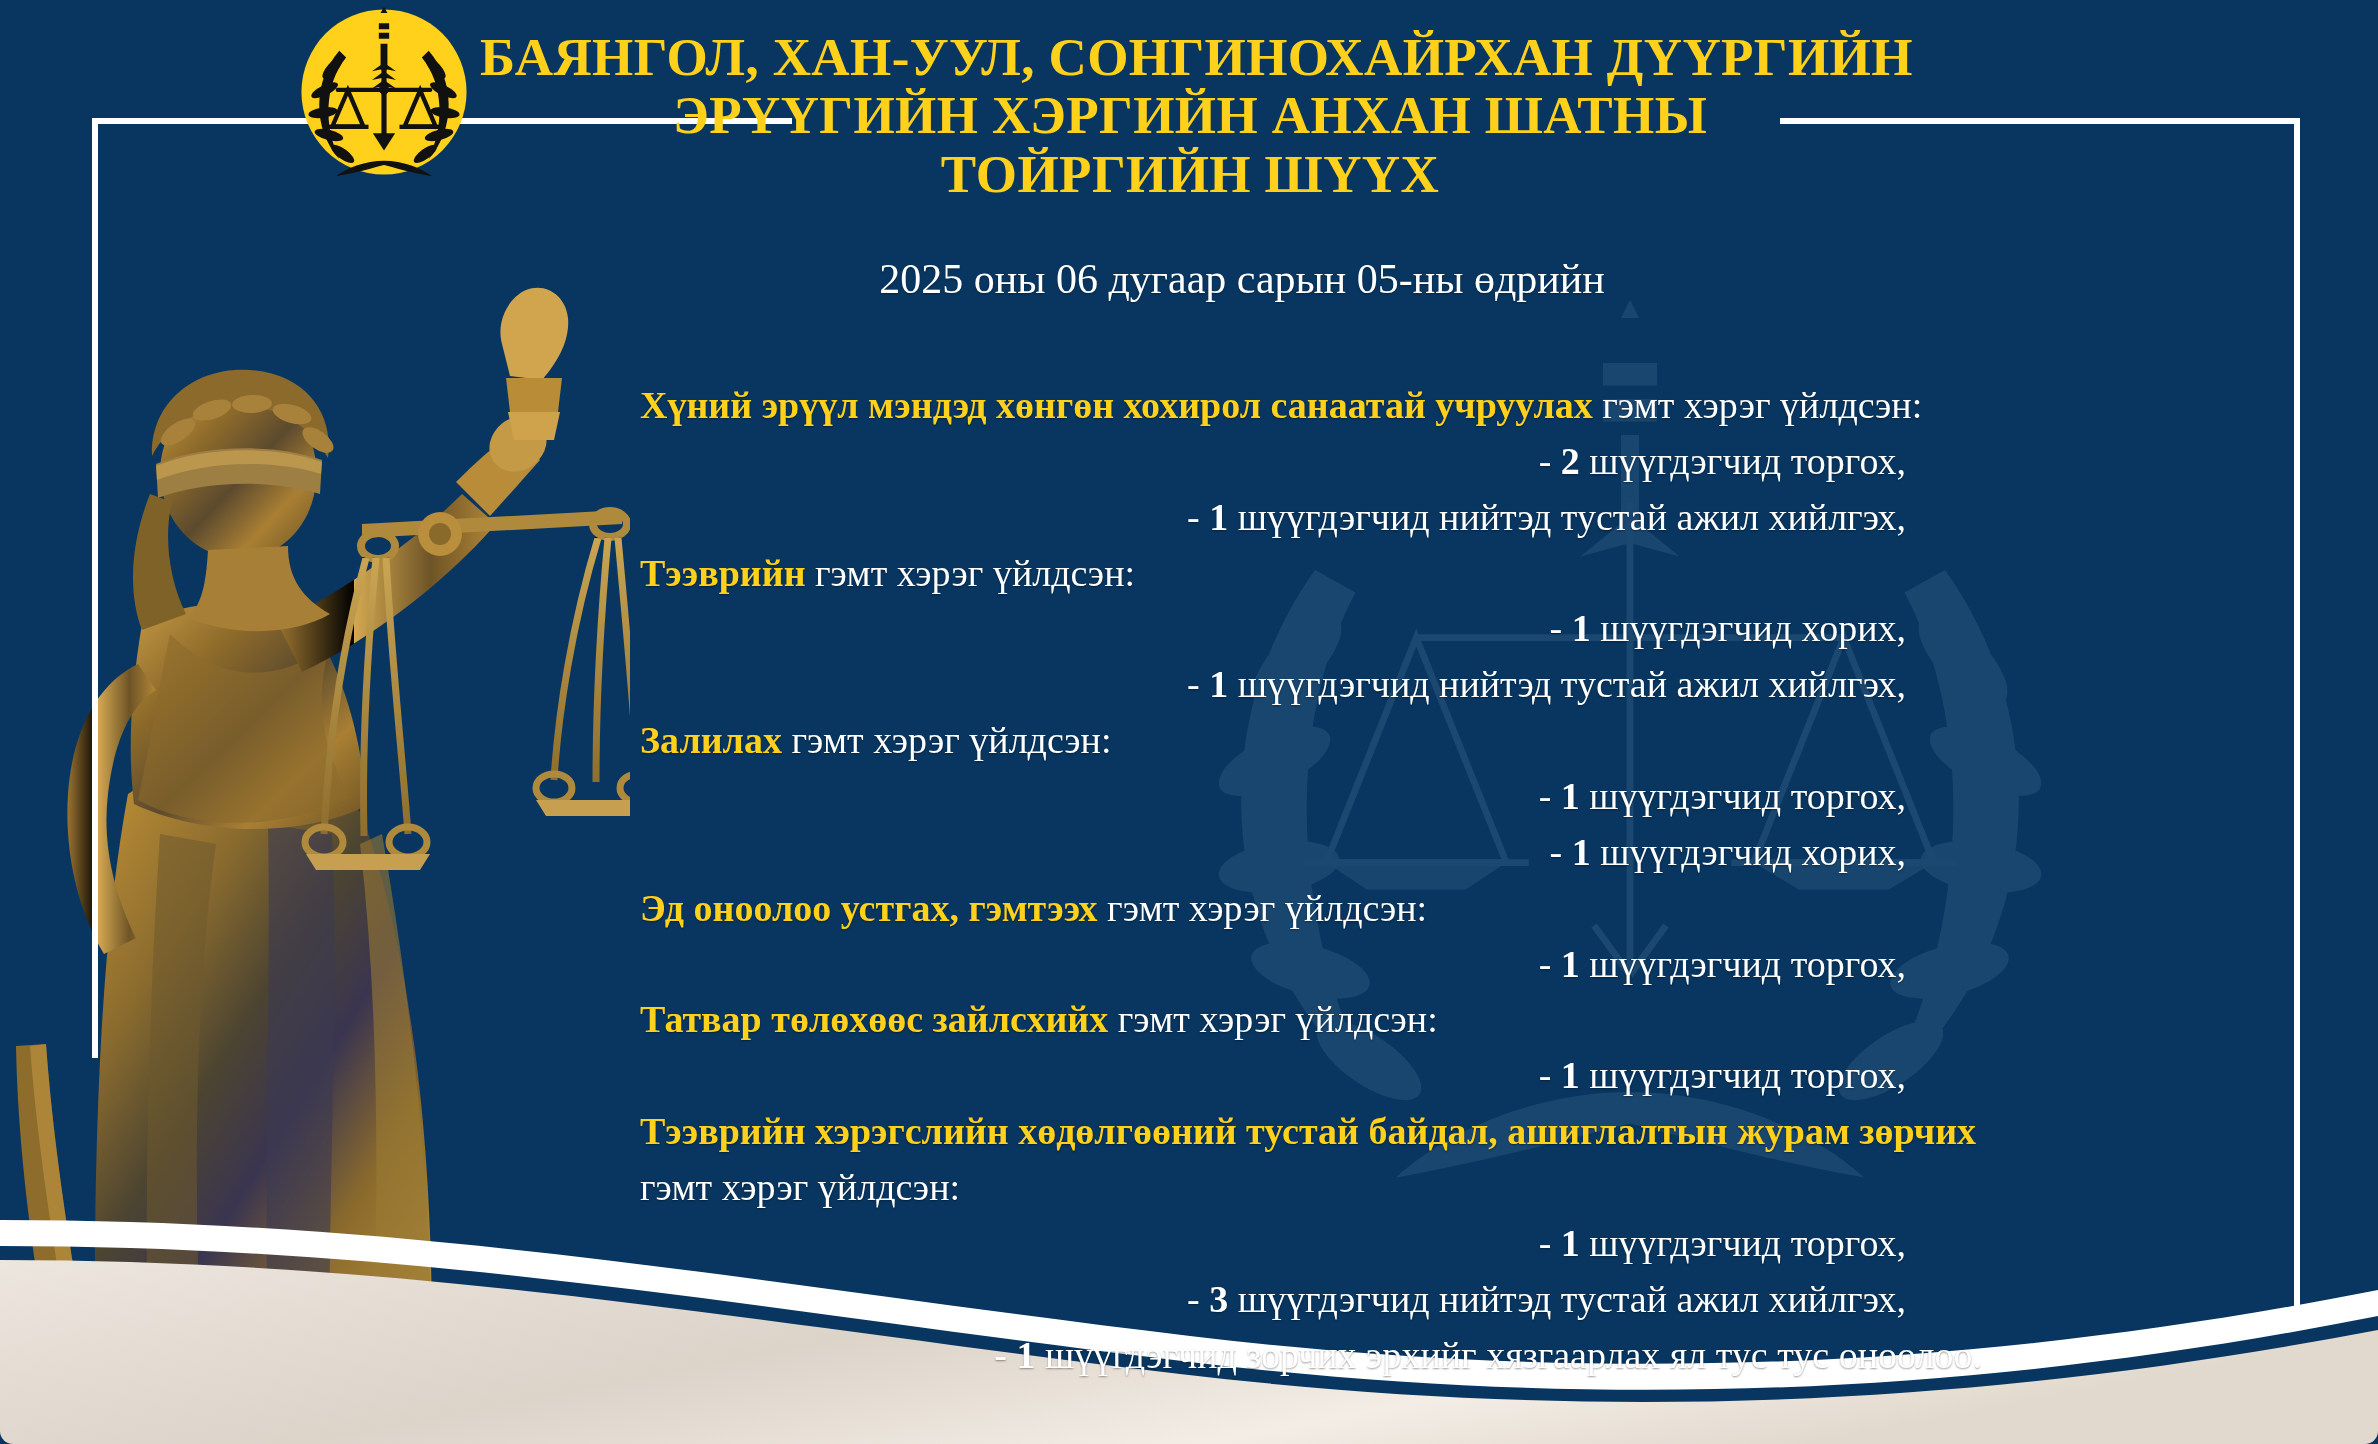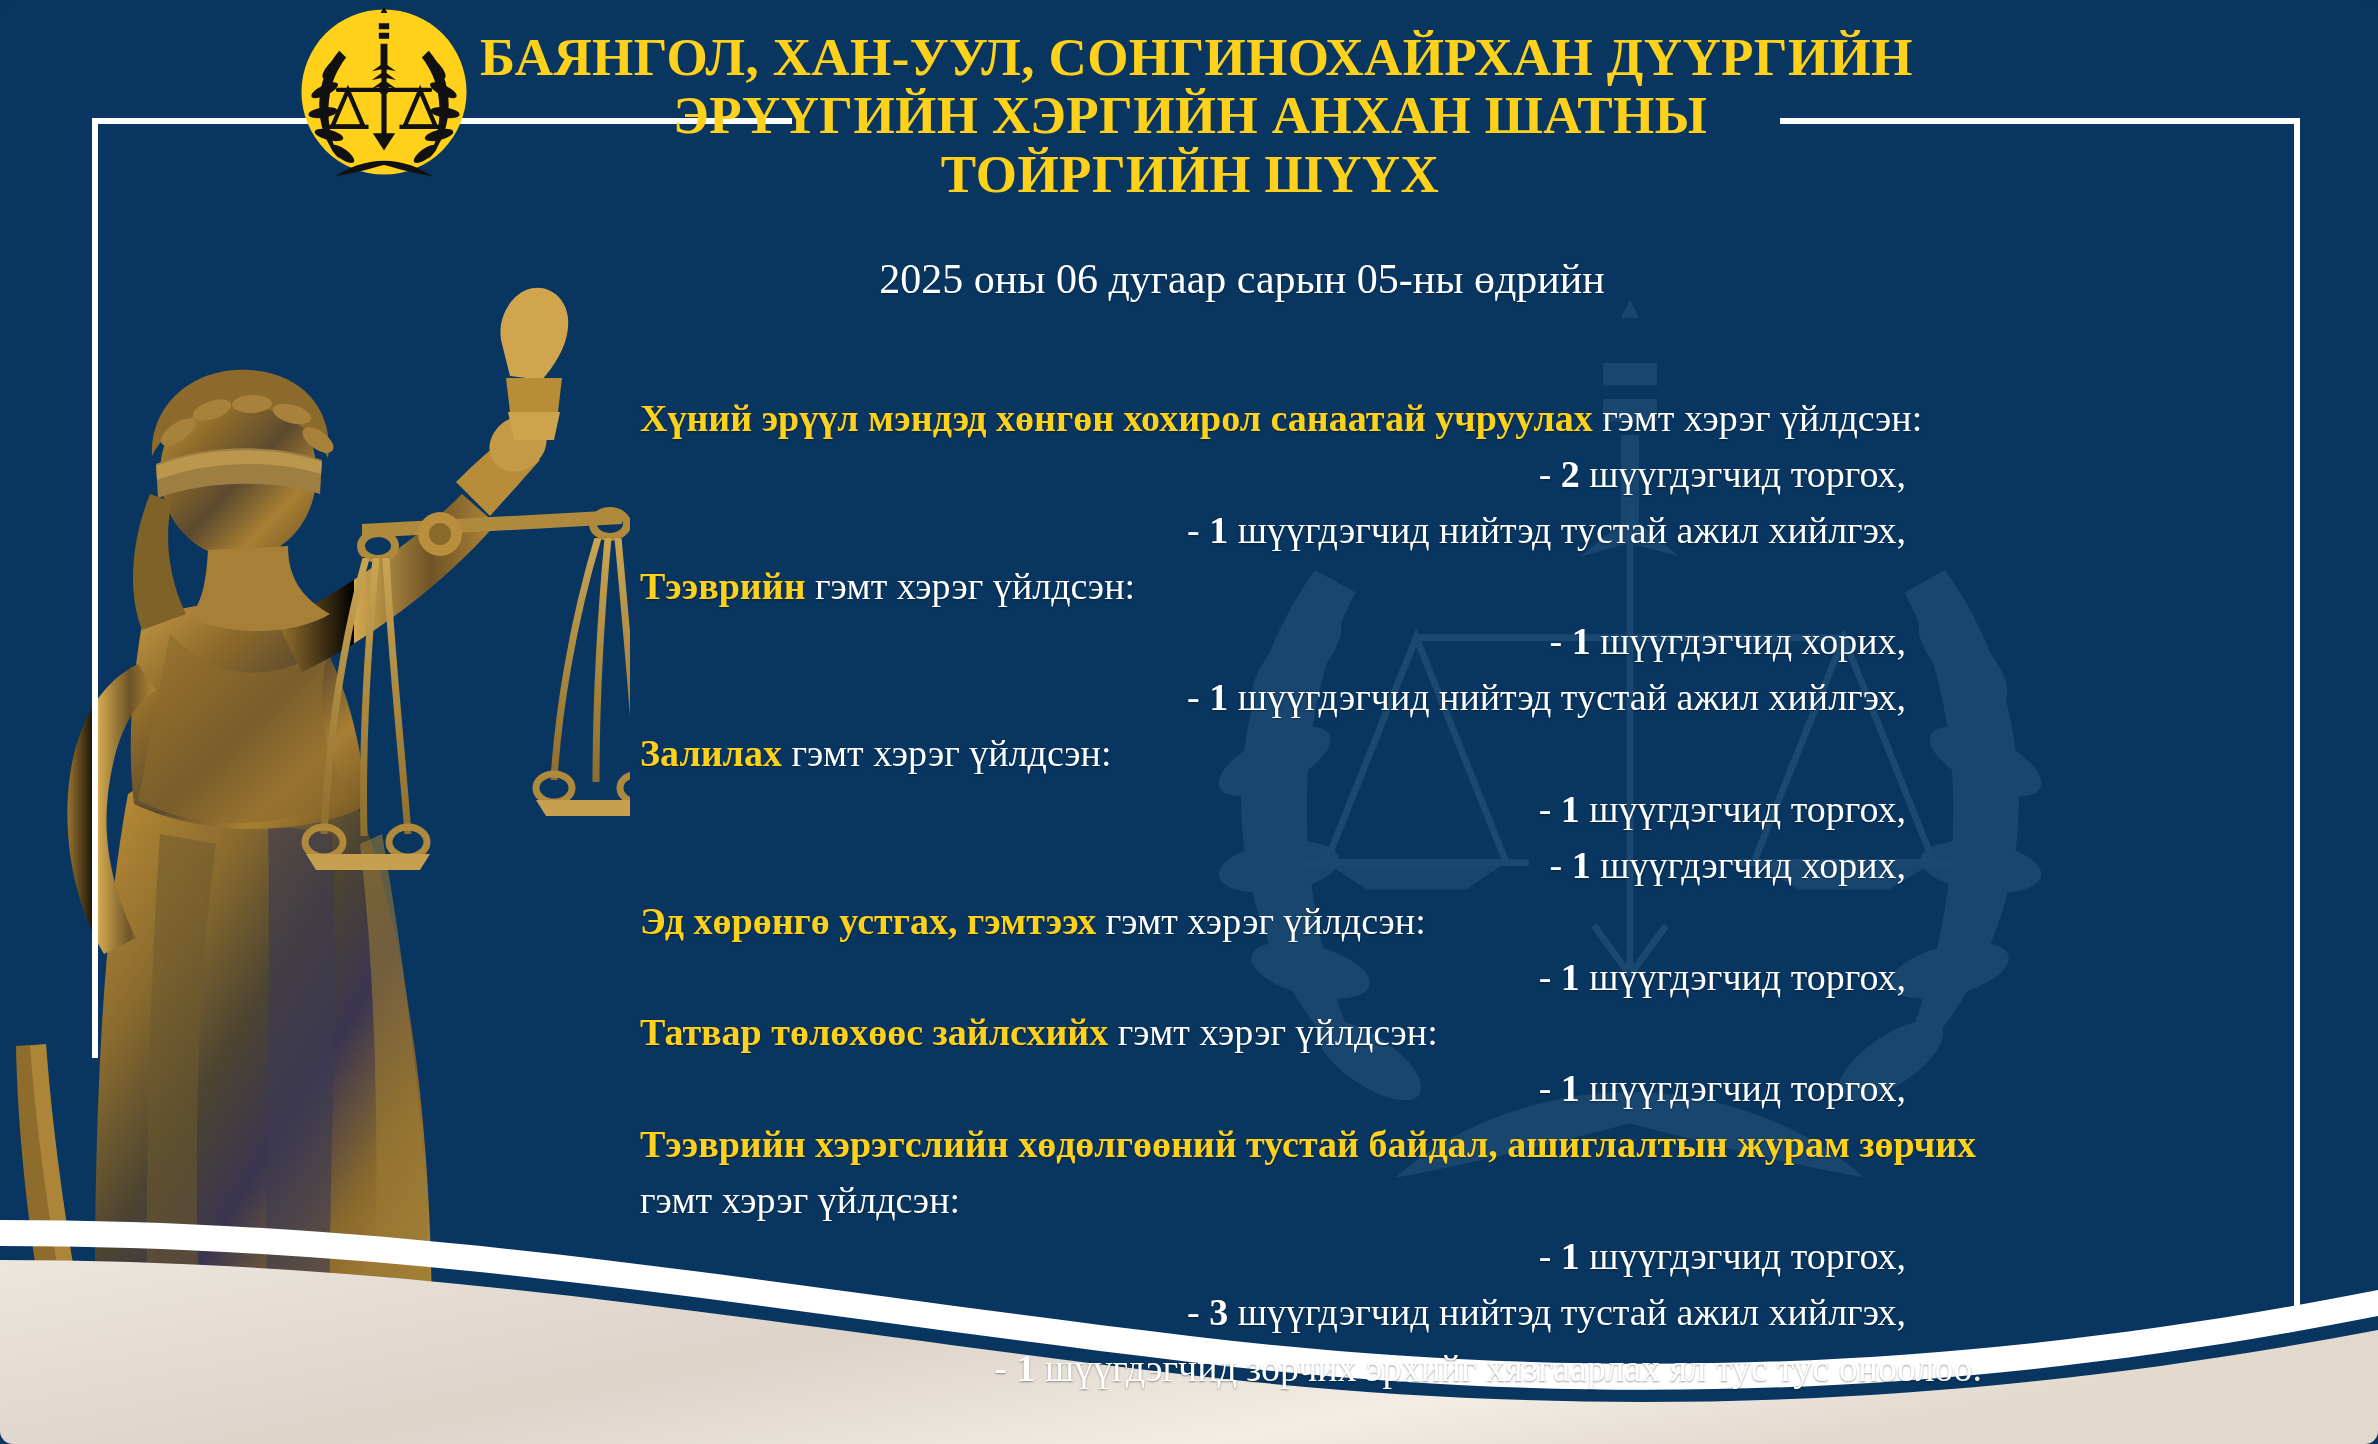--- a/index.html
+++ b/index.html
@@ -114,21 +114,20 @@
 
   
   .body-block {
     position:absolute;
     left:640px; top:378px;
     width:1400px;
     font-size:38px;
     line-height:1.47;
     color:#ffffff;
     text-shadow:0 1px 2px rgba(0,0,0,.4);
-    margin-top:13px;
   }
   .crime-row { text-align:left; white-space:nowrap; }
   .crime-row.wrapped { white-space:normal; }
   .crime-name { color:#FFD11A; font-weight:700; }
   .crime-suffix { color:#ffffff; font-weight:400; }
   .sentence-row {
     text-align:right;
     padding-right:134px;
     white-space:nowrap;
   }
@@ -354,21 +353,21 @@
   <div class="body-block" id="body-block">
       <div class="crime-row"><span class="crime-name">Хүний эрүүл мэндэд хөнгөн хохирол санаатай учруулах</span><span class="crime-suffix"> гэмт хэрэг үйлдсэн:</span></div>
       <div class="sentence-row">- <span class="cnt">2</span> <span>шүүгдэгчид торгох,</span></div>
       <div class="sentence-row">- <span class="cnt">1</span> <span>шүүгдэгчид нийтэд тустай ажил хийлгэх,</span></div>
       <div class="crime-row"><span class="crime-name">Тээврийн</span><span class="crime-suffix"> гэмт хэрэг үйлдсэн:</span></div>
       <div class="sentence-row">- <span class="cnt">1</span> <span>шүүгдэгчид хорих,</span></div>
       <div class="sentence-row">- <span class="cnt">1</span> <span>шүүгдэгчид нийтэд тустай ажил хийлгэх,</span></div>
       <div class="crime-row"><span class="crime-name">Залилах</span><span class="crime-suffix"> гэмт хэрэг үйлдсэн:</span></div>
       <div class="sentence-row">- <span class="cnt">1</span> <span>шүүгдэгчид торгох,</span></div>
       <div class="sentence-row">- <span class="cnt">1</span> <span>шүүгдэгчид хорих,</span></div>
-      <div class="crime-row"><span class="crime-name">Эд хөрөнгө устгах, гэмтээх</span><span class="crime-suffix"> гэмт хэрэг үйлдсэн:</span></div>
+      <div class="crime-row"><span class="crime-name">Эд оноолоо устгах, гэмтээх</span><span class="crime-suffix"> гэмт хэрэг үйлдсэн:</span></div>
       <div class="sentence-row">- <span class="cnt">1</span> <span>шүүгдэгчид торгох,</span></div>
       <div class="crime-row"><span class="crime-name">Татвар төлөхөөс зайлсхийх</span><span class="crime-suffix"> гэмт хэрэг үйлдсэн:</span></div>
       <div class="sentence-row">- <span class="cnt">1</span> <span>шүүгдэгчид торгох,</span></div>
       <div class="crime-row wrapped"><span class="crime-name">Тээврийн хэрэгслийн хөдөлгөөний тустай байдал, ашиглалтын журам зөрчих</span><span class="crime-suffix"> гэмт хэрэг үйлдсэн:</span></div>
       <div class="sentence-row">- <span class="cnt">1</span> <span>шүүгдэгчид торгох,</span></div>
       <div class="sentence-row">- <span class="cnt">3</span> <span>шүүгдэгчид нийтэд тустай ажил хийлгэх,</span></div>
       <div class="sentence-row last">- <span class="cnt">1</span> <span>шүүгдэгчид зорчих эрхийг хязгаарлах ял тус тус оноолоо.</span></div>
     </div>
 
 </div>

